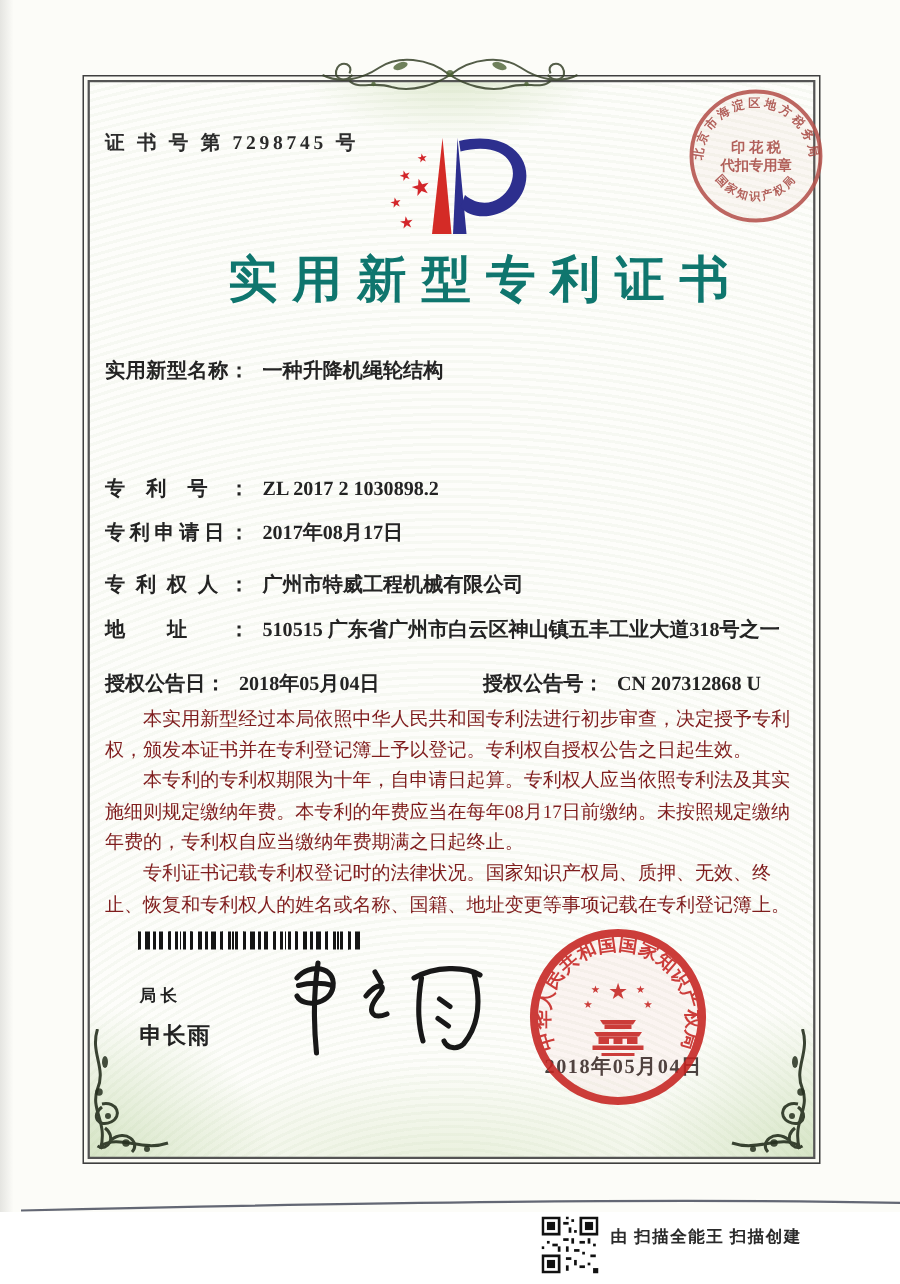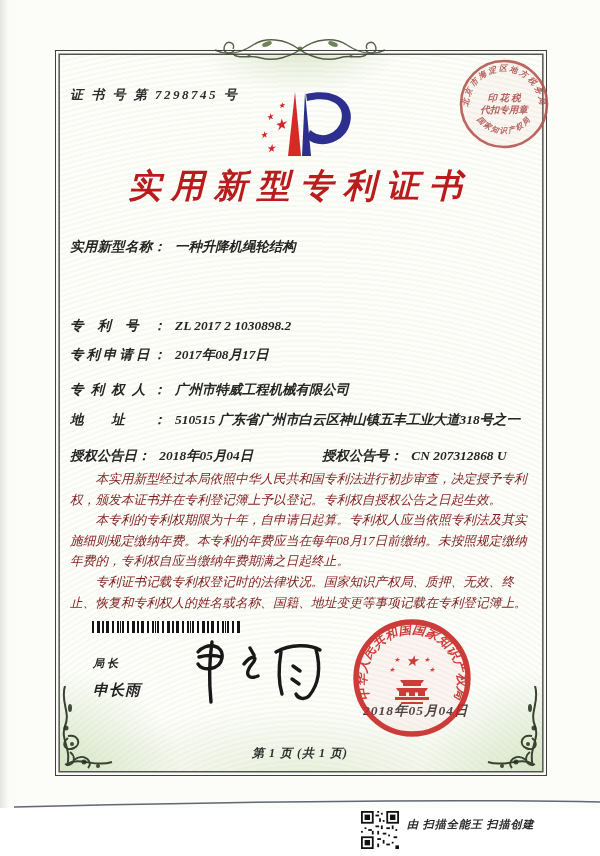--- a/index.html
+++ b/index.html
@@ -1,35 +1,35 @@
 <!DOCTYPE html>
 <html><head>
 <meta charset="utf-8">
 <style>
   html,body{margin:0;padding:0;}
   body{width:600px;height:856px;background:#fff;}
   .sheet{position:relative;width:600px;height:856px;overflow:hidden;
-         font-family:"Liberation Serif","DejaVu Serif",serif;color:#1c1c1c;font-style:italic;}
+         font-family:"Liberation Serif","DejaVu Serif",serif;color:#1c1c1c;}
   .paper{position:absolute;left:0;top:0;width:600px;height:808px;background:#fcfcf8;}
   .paper-shadow-left{position:absolute;left:0;top:0;width:9px;height:808px;
          background:linear-gradient(90deg,rgba(60,60,60,.12),rgba(0,0,0,0));}
   .frame{position:absolute;left:55px;top:50px;width:490px;height:724px;
          border:1.6px solid #3f3f3f;
          box-shadow:inset 0 0 0 2.4px #fbfbf5, inset 0 0 0 3.9px #545454;
          background:
            radial-gradient(ellipse 140px 60px at 50% 0%, rgba(186,208,154,.40), rgba(0,0,0,0) 70%),
            radial-gradient(ellipse 180px 150px at 0% 100%, rgba(173,203,142,.50), rgba(0,0,0,0) 70%),
            radial-gradient(ellipse 180px 150px at 100% 100%, rgba(173,203,142,.50), rgba(0,0,0,0) 70%),
            radial-gradient(ellipse 320px 90px at 50% 100%, rgba(196,216,166,.35), rgba(0,0,0,0) 75%),
            repeating-radial-gradient(circle at 50% 130%, rgba(120,160,95,.05) 0 2px, rgba(0,0,0,0) 2px 5px),
            #fdfdfa;}
   .abs{position:absolute;}
   .cert-no{left:70px;top:86px;font-size:13px;font-weight:bold;letter-spacing:2.5px;color:#2b2b2b;}
   .title{left:55px;top:164px;width:490px;text-align:center;font-size:33px;font-weight:bold;
-         letter-spacing:10px;color:#b91c1c;}
+         letter-spacing:10px;color:#0f766e;padding-left:24px;}
   .frow{left:70px;width:456px;font-size:13.4px;font-weight:bold;color:#242424;line-height:20px;}
   .flabel{display:inline-block;width:96px;text-align:justify;text-align-last:justify;vertical-align:top;}
   .fvalue{margin-left:9px;}
   .f1{top:237px}.f2{top:278px}.f3{top:316px}.f4{top:345px}.f5{top:380px}.f6{top:410px}
   .grant{top:447px;left:70px;width:470px;font-size:13.4px;font-weight:bold;color:#242424;}
   .grant .right{position:absolute;left:252px;top:0;}
   .body-text{left:70px;top:469px;width:461px;font-size:12.7px;line-height:20.6px;color:#7f1d1d;font-weight:500;}
   .body-text p{margin:0;text-indent:2em;}
   .barcode{left:92px;top:621px;width:148px;height:12px;
          background:
@@ -214,21 +214,20 @@
       <rect x="-9" y="3" width="18" height="3"></rect>
       <path d="M-16,8 L16,8 L14,11 L-14,11 Z"></path>
       <rect x="-13" y="11" width="26" height="5"></rect>
       <rect x="-6" y="12.5" width="3" height="3.5" fill="#fdecea"></rect>
       <rect x="3" y="12.5" width="3" height="3.5" fill="#fdecea"></rect>
       <rect x="-17" y="17" width="34" height="3"></rect>
       <rect x="-11" y="22" width="22" height="2"></rect>
     </g>
   </svg>
 
-  <div class="abs page-footer">第 1 页 (共 1 页)</div>
 
   <svg class="abs edge-line" width="600" height="18" viewBox="0 0 600 18">
     <path d="M14,12 C140,9 420,3 600,7" stroke="#3c4152" stroke-width="1.5" fill="none" opacity=".8"></path>
   </svg>
 
   <div class="abs scan-bar"></div>
   <svg class="abs qr" width="38" height="38" viewBox="0 0 21 21">
     <rect width="21" height="21" fill="#fff"></rect>
     <g fill="#111">
       <rect x="0" y="0" width="7" height="7"></rect>

